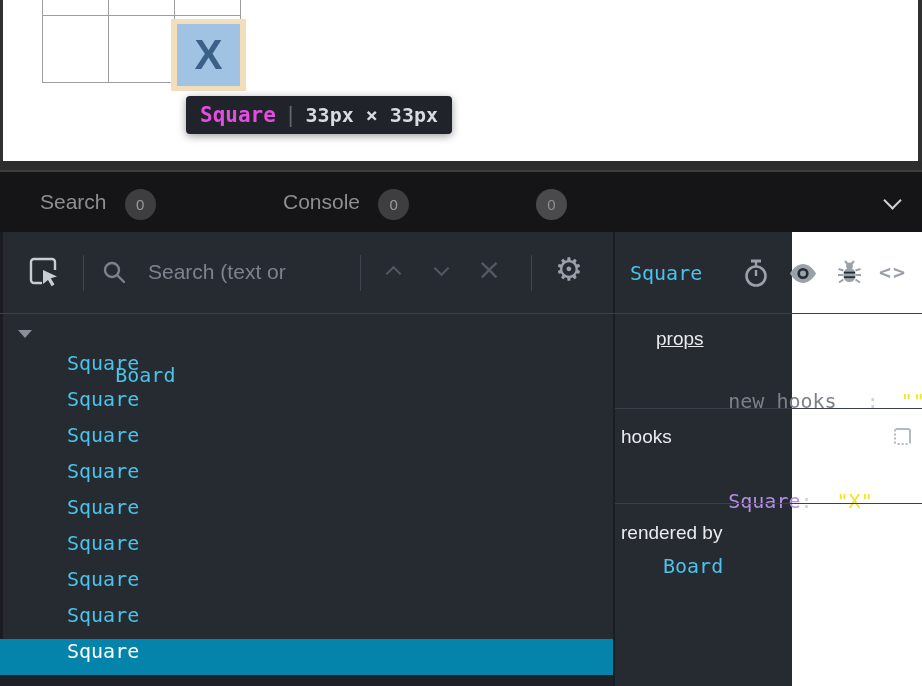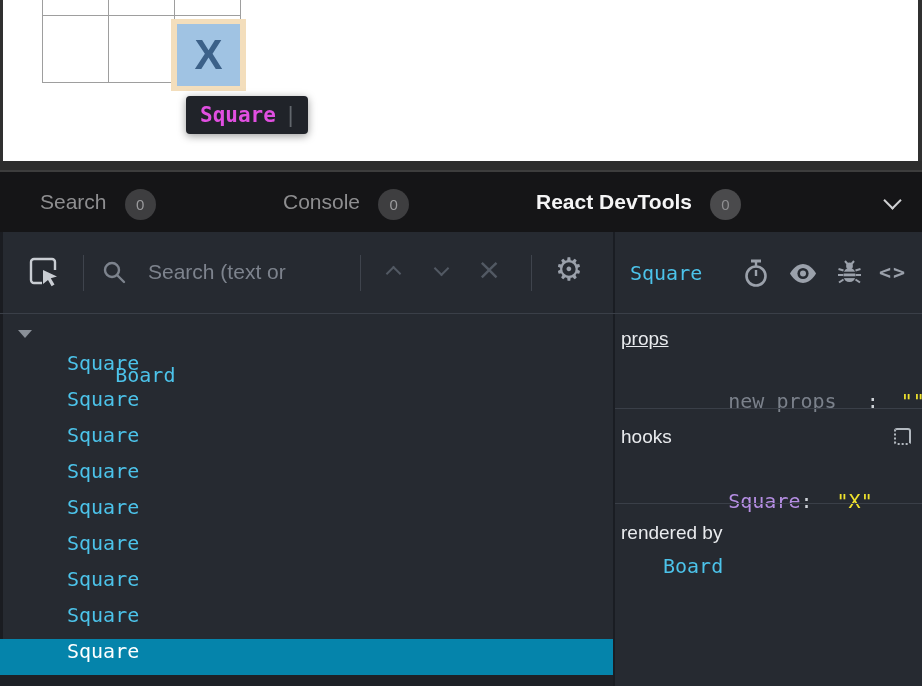--- a/index.html
+++ b/index.html
@@ -36,21 +36,21 @@
   .badge {
     width:31px; height:31px; border-radius:50%; background:#3e3e40;
     color:#9b9b9d; font-size:15px; display:flex; align-items:center; justify-content:center; margin-top:4px;
   }
   .tab.active .badge { background:#4a4a4c; color:#8f8f91; }
   .chev-down {
     position:absolute; left:886px; top:194px; width:13px; height:13px;
     border-left:2.5px solid #d0d1d3; border-top:2.5px solid #d0d1d3; transform:rotate(225deg);
   }
   
-  .rdt { position:absolute; left:0; top:232px; width:922px; height:454px; background:#262a31; }
+  .rdt { position:absolute; left:0; top:232px; width:792px; height:454px; background:#262a31; }
   .rdt-leftedge { position:absolute; left:0; top:0; width:3px; height:454px; background:#1a1c21; }
   .hdiv { position:absolute; left:0; top:81px; width:922px; height:1px; background:#3a3f48; }
   .pane-div { position:absolute; left:613px; top:0; width:2px; height:454px; background:#1a1d23; }
   .vdiv { position:absolute; top:23px; width:1px; height:36px; background:#3f444d; }
   .tb-ic { position:absolute; }
   .search-text { position:absolute; left:148px; top:28px; font-size:21px; color:#7d838d; }
   .nav-chev { position:absolute; width:11px; height:11px; border-left:2.5px solid #525963; border-top:2.5px solid #525963; }
   .nav-up   { left:388px; top:36px; transform:rotate(45deg); }
   .nav-down { left:436px; top:31px; transform:rotate(225deg); }
   .clear-x  { position:absolute; left:477px; top:20px; font-size:29px; color:#525963; font-family:"DejaVu Sans",sans-serif; }
@@ -103,37 +103,37 @@
     <div class="gridline" style="left:42px;top:82px;width:199px;height:1px;"></div>
 
     <div class="hl-pad"></div>
     <div class="hl-content">
       <span class="xmark">X</span>
     </div>
 
     <div class="tooltip">
       <span class="comp">Square</span>
       <span class="sep">|</span>
+      <span class="dims">33px × 33px</span>
     </div>
   </div>
 
   <div class="win-strip"></div>
   <div class="win-strip2"></div>
 
   <div class="tabbar">
     <div class="tab" style="left:40px;">
       <span class="lbl">Search</span>
       <span class="badge">0</span>
     </div>
     <div class="tab" style="left:283px;">
       <span class="lbl">Console</span>
       <span class="badge">0</span>
     </div>
     <div class="tab active" style="left:536px;">
-      <span class="lbl">React DevTools</span>
       <span class="badge">0</span>
     </div>
   </div>
   <div class="chev-down"></div>
 
   <div class="rdt">
     <div class="rdt-leftedge"></div>
 
     <div class="tb-ic" style="left:29px;top:25px;">
       <svg width="30" height="32" viewBox="0 0 30 32">
@@ -202,23 +202,23 @@
     <div class="tree-row" style="top:155px;"><span class="indent2">Square</span></div>
     <div class="tree-row" style="top:191px;"><span class="indent2">Square</span></div>
     <div class="tree-row" style="top:227px;"><span class="indent2">Square</span></div>
     <div class="tree-row" style="top:263px;"><span class="indent2">Square</span></div>
     <div class="tree-row" style="top:299px;"><span class="indent2">Square</span></div>
     <div class="tree-row" style="top:335px;"><span class="indent2">Square</span></div>
     <div class="tree-row" style="top:371px;"><span class="indent2">Square</span></div>
     <div class="tree-row selected" style="top:407px;"><span class="indent2">Square</span></div>
     <div class="tree-bottom"></div>
 
-    <div class="sec-title" style="left:621px;top:96px;text-decoration:underline;">props</div>
+    <div class="sec-title" style="left:656px;top:96px;text-decoration:underline;">props</div>
     <div class="kv" style="left:656px;top:133px;">
-      <span class="k-gray">new props</span><span class="colon" style="margin-left:30px;">:</span><span class="v-yellow" style="margin-left:22px;">""</span>
+      <span class="k-gray">new hooks</span><span class="colon" style="margin-left:30px;">:</span><span class="v-yellow" style="margin-left:22px;">""</span>
     </div>
     <div class="rdiv" style="top:176px;"></div>
 
     <div class="sec-title" style="left:621px;top:194px;text-align:right;">hooks</div>
     <div class="hooks-ic"></div>
     <div class="kv" style="left:656px;top:233px;">
       <span class="k-purple">Square</span><span class="colon">:</span><span class="v-yellow" style="margin-left:24px;">"X"</span>
     </div>
     <div class="rdiv" style="top:271px;"></div>
 

